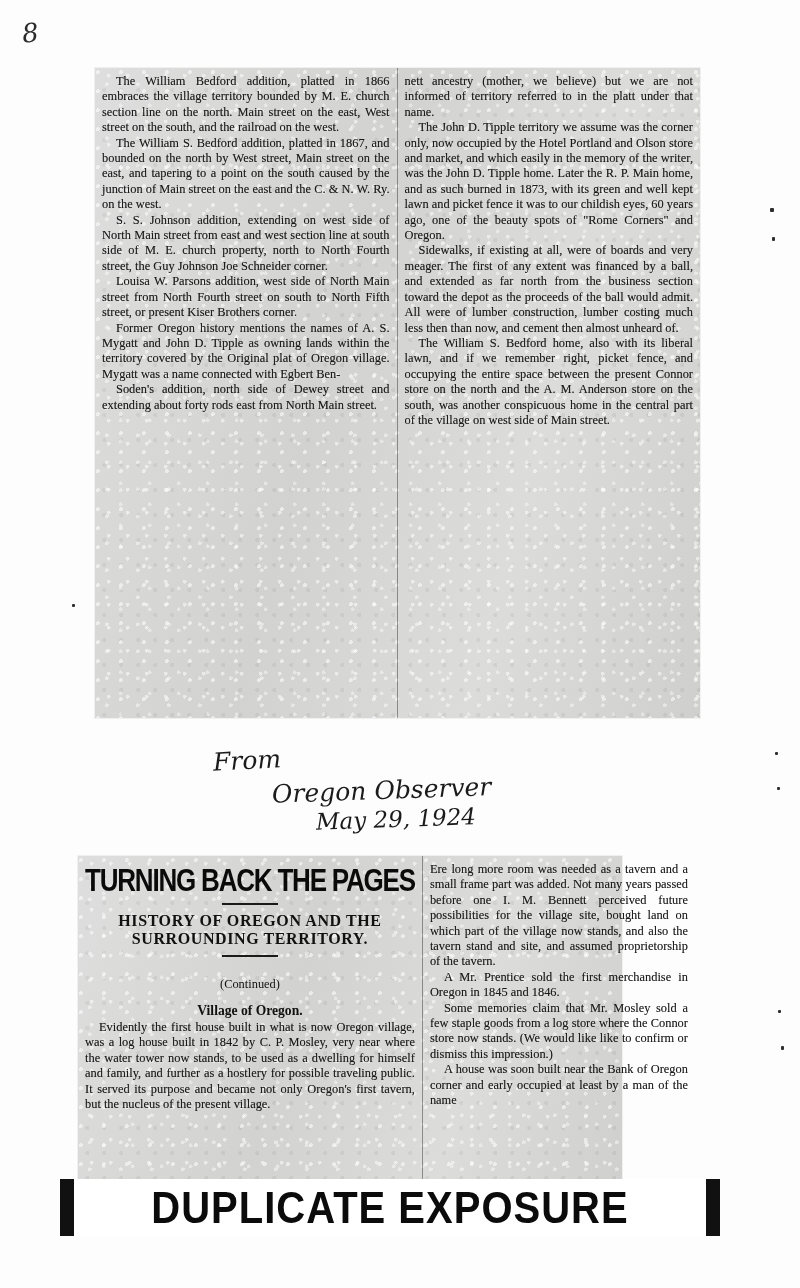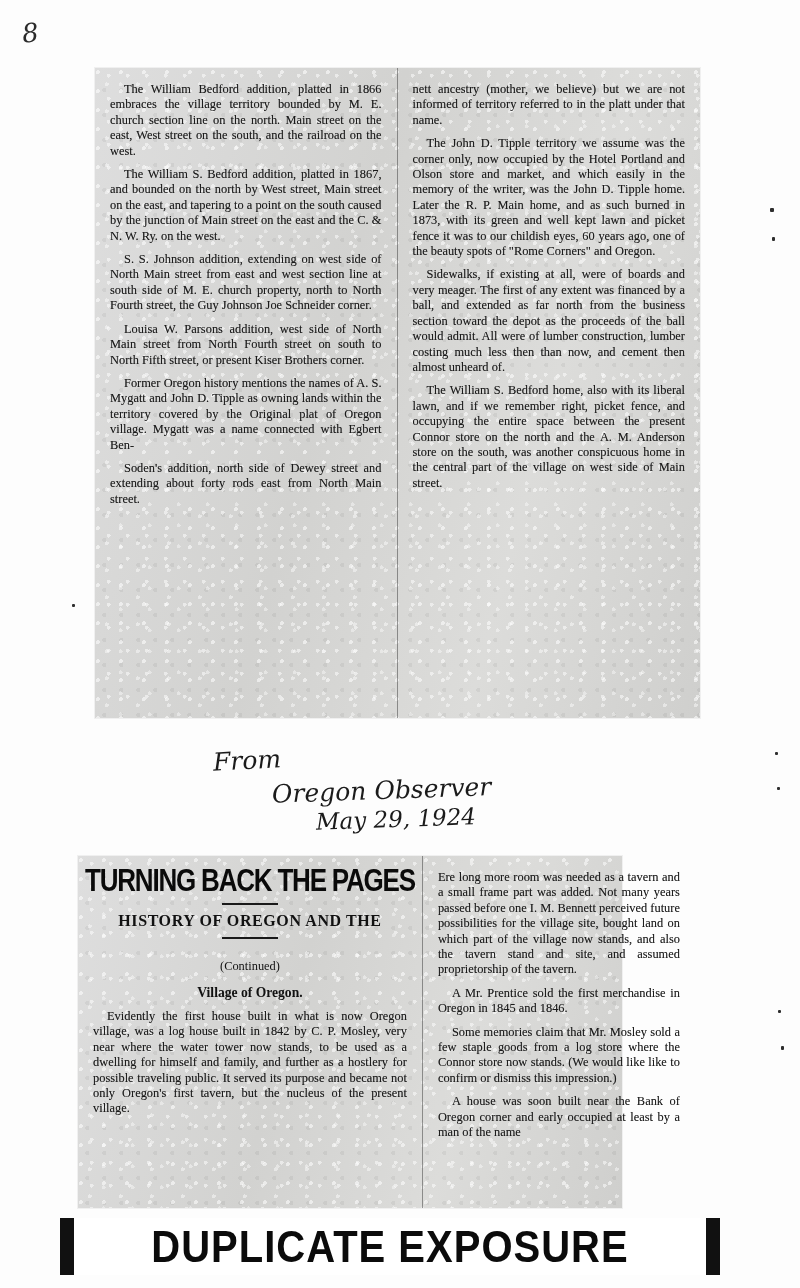--- a/index.html
+++ b/index.html
@@ -61,21 +61,21 @@
   .body-text{
     font-family:"Liberation Serif", serif;
     font-size:12.4px;
     line-height:15.4px;
     color:#111;
     text-align:justify;
     text-justify:inter-word;
     -webkit-font-smoothing:none;
   }
   .body-text p{
-    margin:8px;
+    margin:0;
     text-indent:14px;
   }
   .body-text p.hang{ text-indent:0; }
 
   
   .faded{
     color:#1a1a1a;
     text-shadow:0 0 .6px rgba(0,0,0,.35);
   }
 
@@ -128,21 +128,21 @@
     color:#1b1b1b;
     white-space:nowrap;
   }
   .hw-from{ left:213px;top:746px;font-size:25px;transform:rotate(-3deg); }
   .hw-paper{ left:272px;top:776px;font-size:25px;transform:rotate(-2deg); }
   .hw-date{ left:316px;top:806px;font-size:23px;transform:rotate(-2deg); }
 
   
   .dup-banner{
     position:absolute;
-    left:60px;top:1218px;width:660px;height:57px;
+    left:60px;top:1179px;width:660px;height:57px;
     background:#ffffff;
     border-left:14px solid #111;
     border-right:14px solid #111;
     box-sizing:border-box;
     display:flex;align-items:center;justify-content:center;
   }
   .dup-text{
     font-family:"Liberation Sans", sans-serif;
     font-weight:bold;
     font-size:40px;
@@ -191,20 +191,21 @@
   <div class="handwriting hw-from">From</div>
   <div class="handwriting hw-paper">Oregon Observer</div>
   <div class="handwriting hw-date">May 29, 1924</div>
 
   <div class="clipping bottom">
     <div class="cols">
       <div class="col left">
         <div class="masthead">TURNING BACK THE PAGES</div>
         <div class="rule"></div>
         <div class="subhead">HISTORY OF OREGON AND THE</div>
+        <div class="subhead">SURROUNDING TERRITORY.</div>
         <div class="rule"></div>
         <div class="continued">(Continued)</div>
         <div class="section-title">Village of Oregon.</div>
         <div class="body-text faded">
           <p>Evidently the first house built in what is now Oregon village, was a log house built in 1842 by C. P. Mosley, very near where the water tower now stands, to be used as a dwelling for himself and family, and further as a hostlery for possible traveling public. It served its purpose and became not only Oregon's first tavern, but the nucleus of the present village.</p>
         </div>
       </div>
       <div class="col right">
         <div class="body-text faded">
           <p class="hang">Ere long more room was needed as a tavern and a small frame part was added. Not many years passed before one I. M. Bennett perceived future possibilities for the village site, bought land on which part of the village now stands, and also the tavern stand and site, and assumed proprietorship of the tavern.</p>

